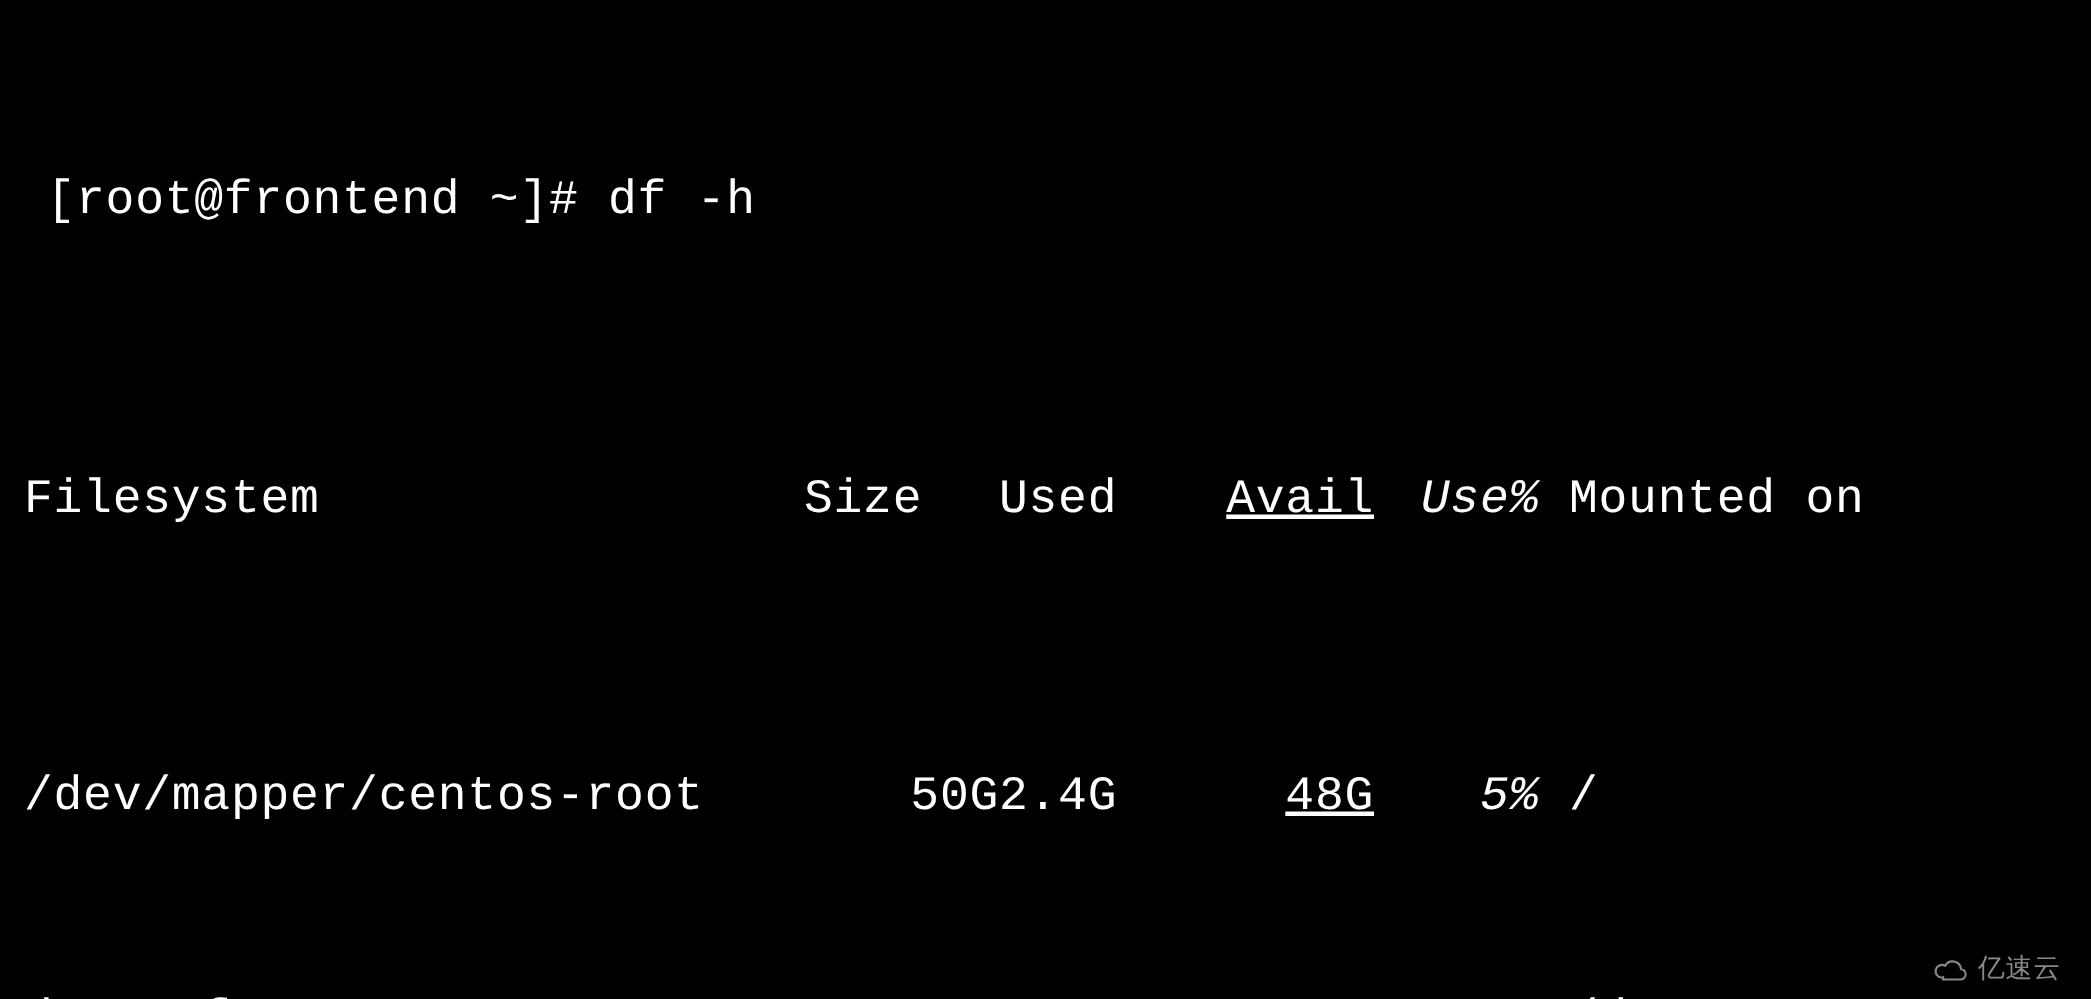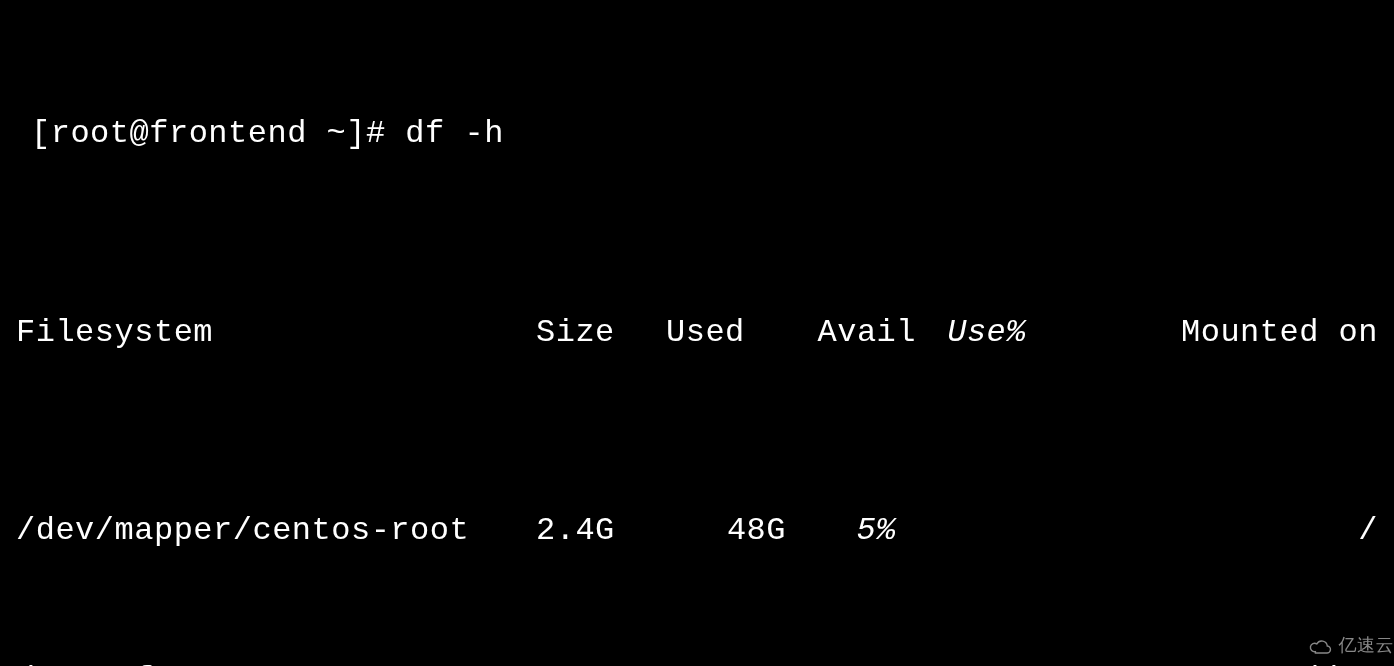--- a/index.html
+++ b/index.html
@@ -23,61 +23,62 @@
     .terminal {
       white-space: pre;
     }
     .line {
       display: block;
       margin-left: 15px;
     }
     .watermark {
       position: absolute;
       bottom: 6px;
-      right: 0;
+      right: 20px;
       font-size: 18px;
       color: #888;
       font-family: sans-serif;
       display: flex;
       align-items: center;
       gap: 4px;
     }
     .watermark-icon {
       width: 28px;
       height: 18px;
       display: inline-block;
     }
     .row {
       display: flex;
     }
     .c-fs { width: 520px; text-align: left; }
     .c-size { width: 130px; text-align: right; }
     .c-used { width: 130px; text-align: left; }
-    .c-avail { width: 120px; text-align: right; }
+    .c-avail { width: 120px; text-align: right; text-decoration: underline; }
     .c-usep { width: 110px; text-align: right; font-style: italic; }
-    .c-mount { flex: 1; text-align: right; padding-left: 20px; }
+    .c-mount { flex: 1; text-align: left; padding-left: 20px; }
     .header-row .c-size { text-align: left; }
   </style>
 </head>
 <body>
 
 <div class="terminal">
   <div class="line"><span>[root@frontend ~]# </span><span>df -h</span></div>
 
   <div class="row header-row">
     <span class="c-fs">Filesystem</span>
     <span class="c-size">Size</span>
     <span class="c-used">Used</span>
     <span class="c-avail">Avail</span>
     <span class="c-usep">Use%</span>
     <span class="c-mount">Mounted on</span>
   </div>
 
   <div class="row">
     <span class="c-fs">/dev/mapper/centos-root</span>
+    <span class="c-size">50G</span>
     <span class="c-used">2.4G</span>
     <span class="c-avail">48G</span>
     <span class="c-usep">5%</span>
     <span class="c-mount">/</span>
   </div>
   <div class="row">
     <span class="c-fs">devtmpfs</span>
     <span class="c-size">16G</span>
     <span class="c-used">0</span>
     <span class="c-avail">16G</span>

